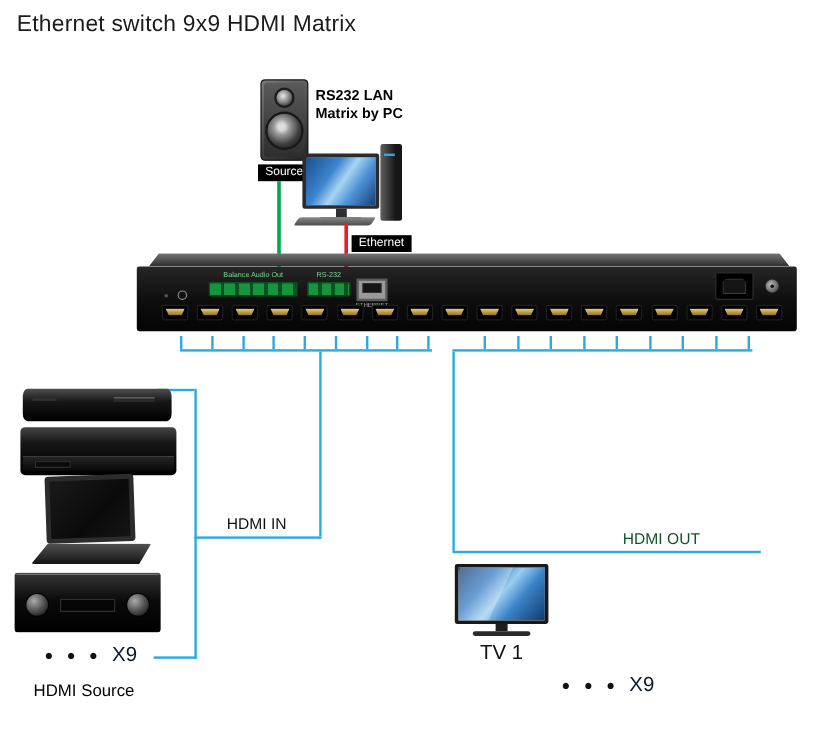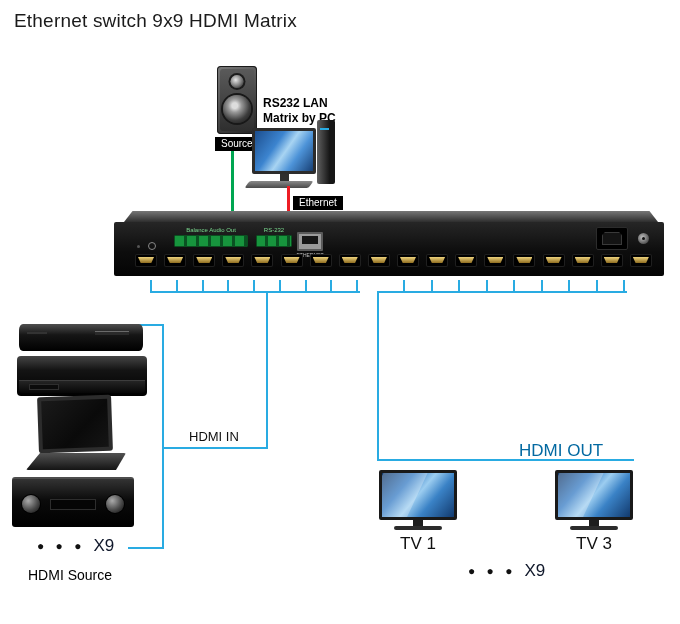--- a/index.html
+++ b/index.html
@@ -24,21 +24,21 @@
             background:radial-gradient(circle at 42% 38%, #ddd 0 12%, #9a9a9a 28%, #3d3d3d 62%, #141414 95%);
             box-shadow:0 0 0 2px #181818; }
   .tag { position:absolute; background:#000; color:#fff; font-size:10px; line-height:14px; padding:0 6px; white-space:nowrap; }
   .audio-tag { left:215px; top:137px; }
   .ethernet-tag { left:293px; top:196px; }
 
   .green-line { position:absolute; left:231px; top:151px; width:3px; height:73px; background:var(--green); }
   .red-line { position:absolute; left:287px; top:186px; width:3px; height:38px; background:var(--red); }
 
   
-  .pc-caption { position:absolute; left:263px; top:96px; font-size:12px; font-weight:bold; line-height:15px; color:#000; }
+  .pc-caption { position:absolute; left:263px; top:72px; font-size:12px; font-weight:bold; line-height:15px; color:#000; }
   .monitor { position:absolute; left:252px; top:128px; width:64px; height:62px; }
   .monitor-screen { width:64px; height:46px; border:3px solid #2c2c2c; border-radius:2px;
                     background:linear-gradient(125deg,#1c4e8e 0%,#3c84cf 35%,#a8d4f2 52%,#4d93d8 70%,#173f74 100%); }
   .monitor-neck { width:9px; height:7px; background:#2f2f2f; margin:0 auto; }
   .monitor-base { width:36px; height:4px; background:#3c3c3c; border-radius:2px; margin:0 auto; }
   .tower { position:absolute; left:317px; top:120px; width:18px; height:64px;
            background:linear-gradient(90deg,#606060,#161616 70%); border-radius:2px; }
   .tower::after { content:""; position:absolute; left:3px; top:8px; width:9px; height:2px; background:var(--blue); }
   .keyboard { position:absolute; left:247px; top:181px; width:64px; height:7px;
               background:linear-gradient(#8a8a8a,#4a4a4a); border-radius:2px; transform:skewX(-35deg); }
@@ -52,21 +52,21 @@
   .in-riser { left:266px; top:293px; width:2px; height:154px; }
   .in-underline { left:162px; top:447px; width:106px; height:2px; }
   .src-trunk { left:162px; top:324px; width:2px; height:225px; }
   .src-stub-top { left:131px; top:324px; width:31px; height:2px; }
   .src-stub-bottom { left:128px; top:547px; width:36px; height:2px; }
   .out-ticks { left:403px; top:280px; width:222px; height:11px; }
   .out-bracket { left:377px; top:291px; width:250px; height:2px; }
   .out-riser { left:377px; top:293px; width:2px; height:166px; }
   .tv-bracket { left:377px; top:459px; width:257px; height:2px; }
   .hdmi-in-label { position:absolute; left:189px; top:429px; font-size:13px; color:#101010; }
-  .hdmi-out-label { position:absolute; left:519px; top:441px; font-size:17px; color:#0369a1; }
+  .hdmi-out-label { position:absolute; left:519px; top:441px; font-size:13px; color:#14532d; }
 
   
   .device-top { position:absolute; left:124px; top:211px; width:534px; height:11px;
                 background:linear-gradient(#767676,#2e2e2e);
                 clip-path:polygon(1.6% 0, 98.4% 0, 100% 100%, 0 100%); }
   .device { position:absolute; left:114px; top:222px; width:550px; height:54px;
             background:linear-gradient(#262626, #0d0d0d 55%, #040404); border-radius:2px; }
   .pwr-ring { position:absolute; left:34px; top:20px; width:8px; height:8px; border:1px solid #888; border-radius:50%; }
   .pwr-led { position:absolute; left:23px; top:23px; width:3px; height:3px; background:#555; border-radius:50%; }
   .tb-group { position:absolute; top:5px; text-align:center; }
@@ -272,26 +272,20 @@
   </div>
   <div class="src-label">HDMI Source</div>
 
   <div class="tvs">
     <div class="tv">
       <div class="tv-screen"></div>
       <div class="tv-neck"></div>
       <div class="tv-base"></div>
       <div class="tv-label">TV 1</div>
     </div>
-    <div class="tv">
-      <div class="tv-screen"></div>
-      <div class="tv-neck"></div>
-      <div class="tv-base"></div>
-      <div class="tv-label">TV 3</div>
-    </div>
   </div>
 
   <div class="dots-row dots-right">
     <span class="dots">● ● ●</span>
     <span class="x9">X9</span>
   </div>
 
 </div>
 
 </body></html>

